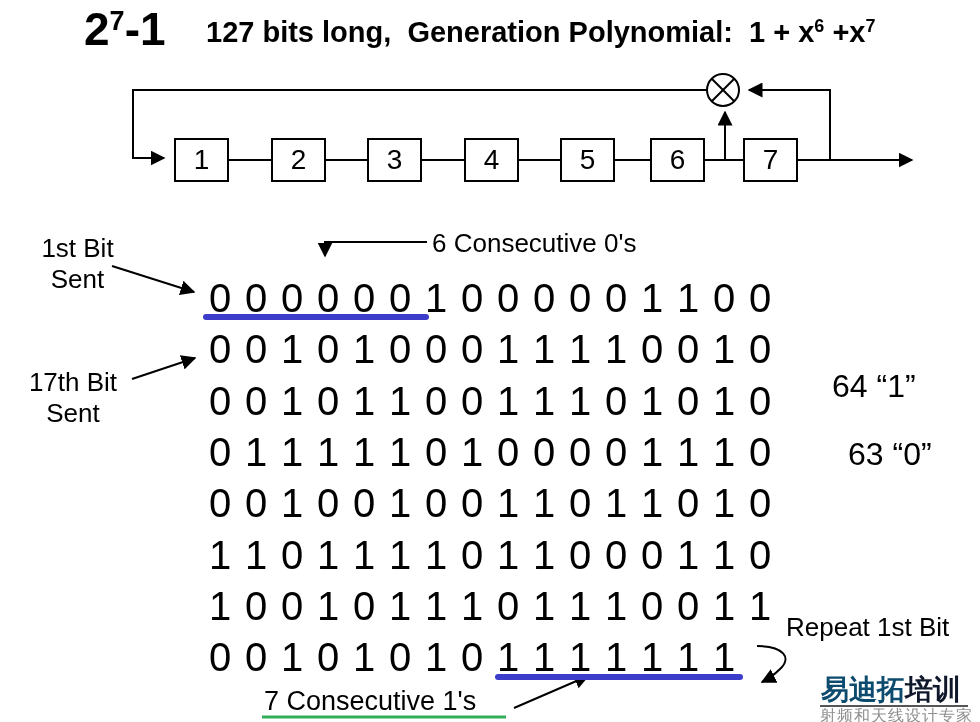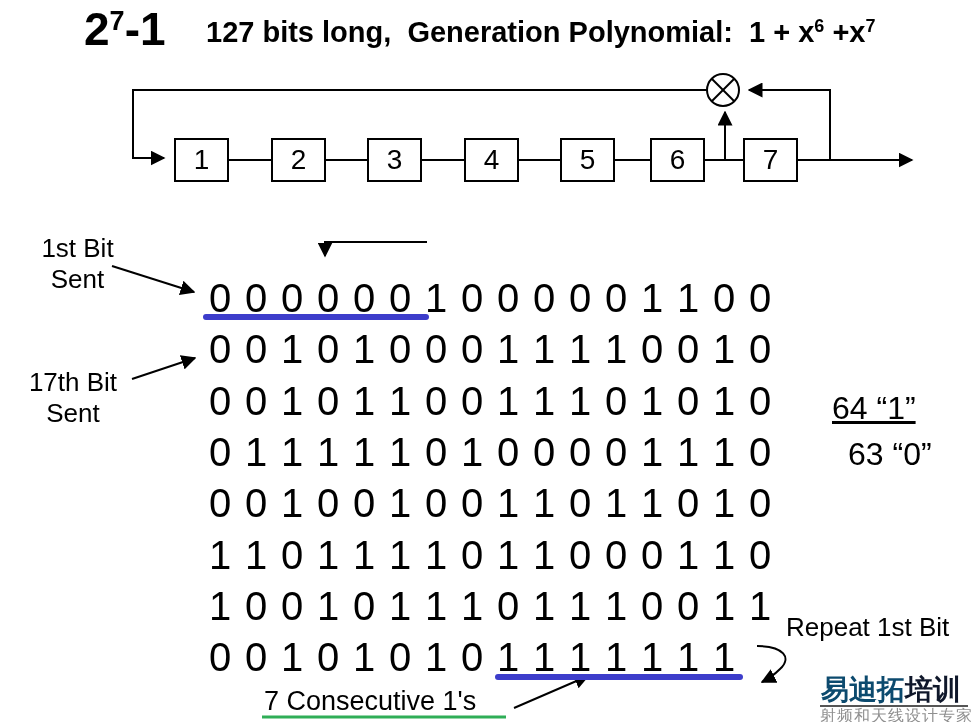--- a/index.html
+++ b/index.html
@@ -229,25 +229,26 @@
         <span class="bit">1</span>
         <span class="bit">1</span>
         <span class="bit">1</span>
       </div>
     </div>
 
   <div class="lbl center" style="left:30px;top:233px;width:95px;">
     <div>1st Bit</div>
     <div>Sent</div>
   </div>
+  <div class="lbl" style="left:432px;top:228px;"><span>6 Consecutive 0's</span></div>
   <div class="lbl center" style="left:18px;top:367px;width:110px;">
     <div>17th Bit</div>
     <div>Sent</div>
   </div>
-  <div class="count-lbl" style="left:832px;top:390px;text-decoration:underline;"><span>64 “1”</span></div>
+  <div class="count-lbl" style="left:832px;top:368px;"><span>64 “1”</span></div>
   <div class="count-lbl" style="left:832px;top:436px;margin-left:16px;"><span>63 “0”</span></div>
   <div class="lbl" style="left:264px;top:686px;font-size:27px;"><span>7 Consecutive 1's</span></div>
   <div class="lbl" style="left:786px;top:612px;font-size:26px;"><span>Repeat 1st Bit</span></div>
 
   <div class="wm-brand"><span style="color: #0c4a6e;">易迪拓</span><span style="color: #0f172a;">培训</span></div>
   <div class="wm-tagline" style="color: rgb(143, 143, 143);"><span>射频和天线设计专家</span></div>
 
 </div>
 
 </body></html>

